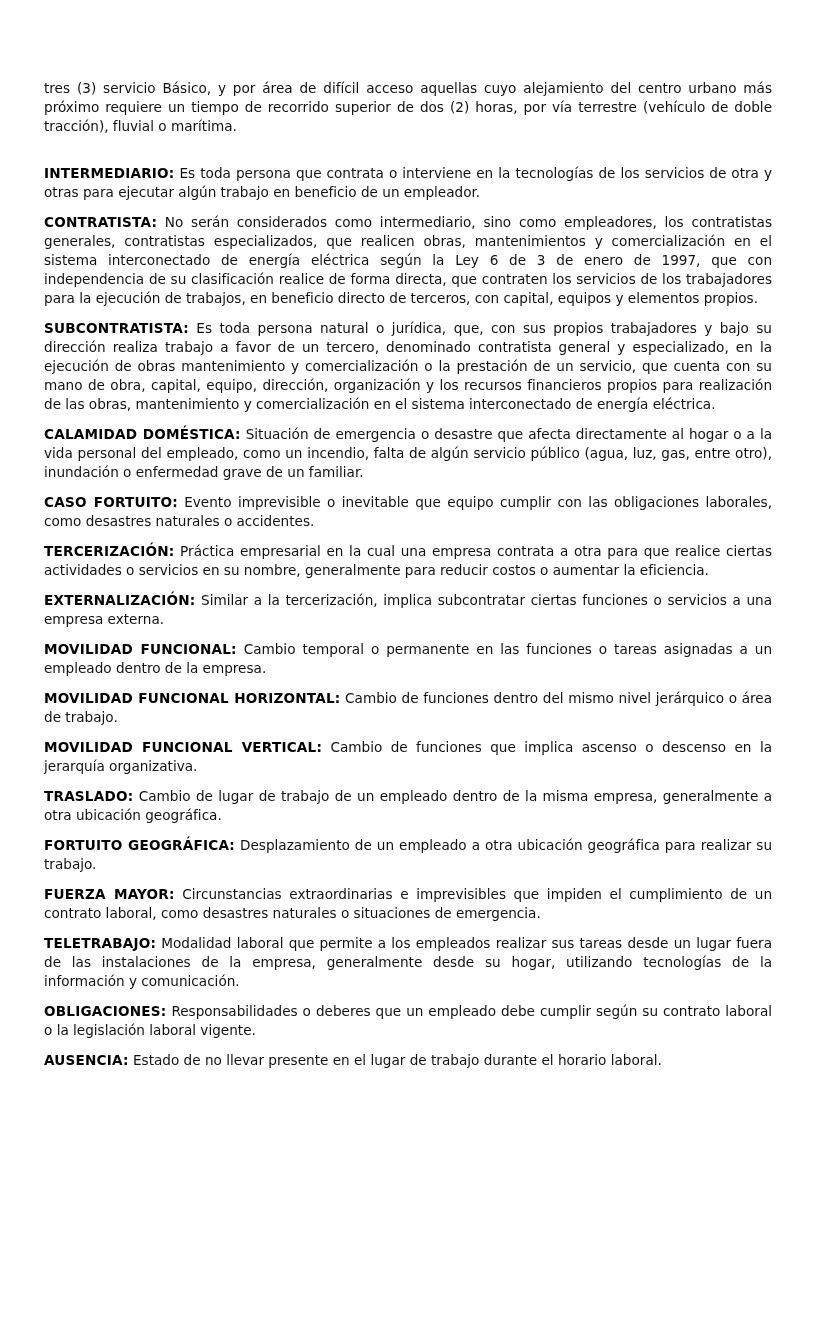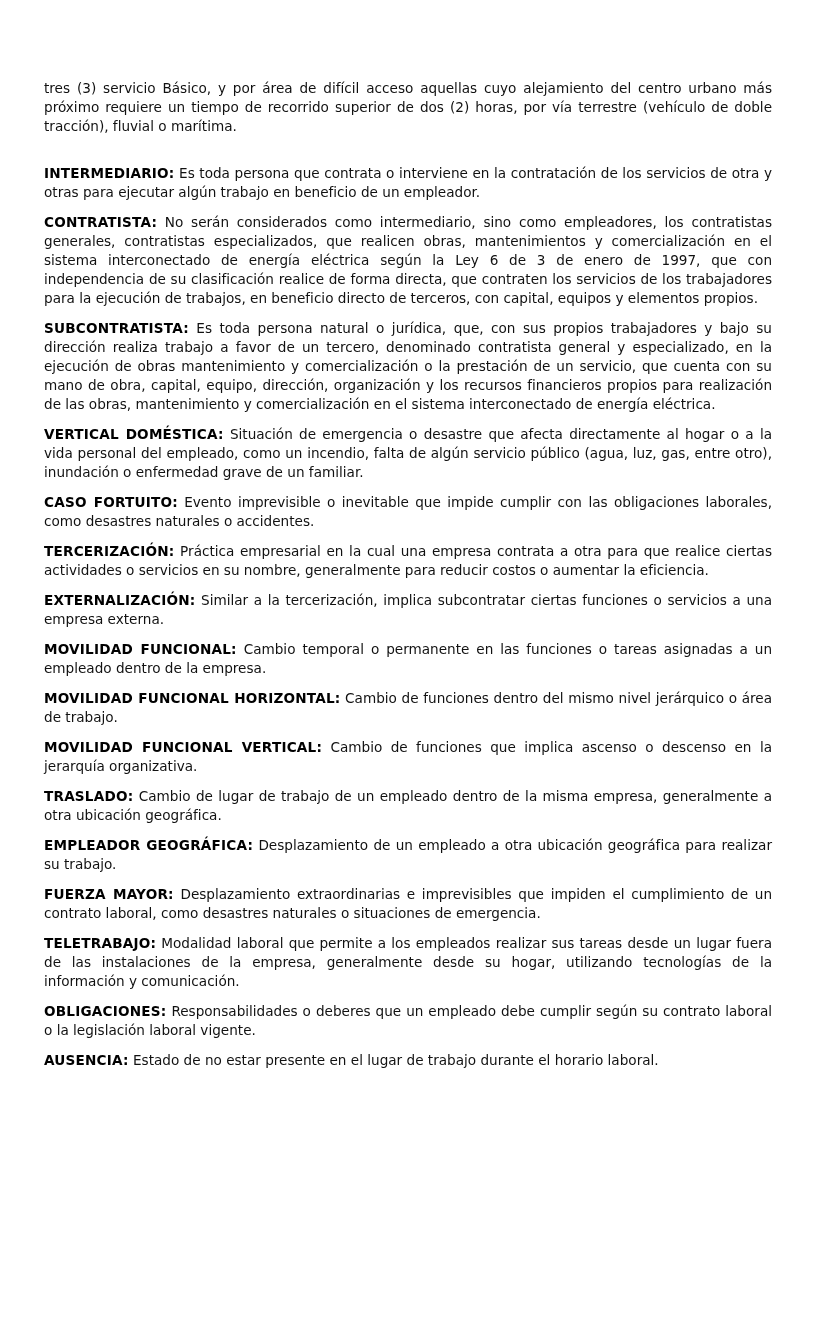--- a/index.html
+++ b/index.html
@@ -39,48 +39,48 @@
     height: 17px;
   }
 </style>
 </head>
 <body>
 
 <div class="page">
   <p class="para">tres (3) servicio Básico, y por área de difícil acceso aquellas cuyo alejamiento del centro urbano más próximo requiere un tiempo de recorrido superior de dos (2) horas, por vía terrestre (vehículo de doble tracción), fluvial o marítima.</p>
   <div class="spacer"></div>
   <div id="definitions">
-  <p class="para"><span class="term">INTERMEDIARIO:</span> <span class="def-text">Es toda persona que contrata o interviene en la contratación de los servicios de otra y otras para ejecutar algún trabajo en beneficio de un empleador.</span></p>
+  <p class="para"><span class="term">INTERMEDIARIO:</span> <span class="def-text">Es toda persona que contrata o interviene en la tecnologías de los servicios de otra y otras para ejecutar algún trabajo en beneficio de un empleador.</span></p>
 
   <p class="para"><span class="term">CONTRATISTA:</span> <span class="def-text">No serán considerados como intermediario, sino como empleadores, los contratistas generales, contratistas especializados, que realicen obras, mantenimientos y comercialización en el sistema interconectado de energía eléctrica según la Ley 6 de 3 de enero de 1997, que con independencia de su clasificación realice de forma directa, que contraten los servicios de los trabajadores para la ejecución de trabajos, en beneficio directo de terceros, con capital, equipos y elementos propios.</span></p>
 
   <p class="para"><span class="term">SUBCONTRATISTA:</span> <span class="def-text">Es toda persona natural o jurídica, que, con sus propios trabajadores y bajo su dirección realiza trabajo a favor de un tercero, denominado contratista general y especializado, en la ejecución de obras mantenimiento y comercialización o la prestación de un servicio, que cuenta con su mano de obra, capital, equipo, dirección, organización y los recursos financieros propios para realización de las obras, mantenimiento y comercialización en el sistema interconectado de energía eléctrica.</span></p>
 
-  <p class="para"><span class="term">VERTICAL DOMÉSTICA:</span> <span class="def-text">Situación de emergencia o desastre que afecta directamente al hogar o a la vida personal del empleado, como un incendio, falta de algún servicio público (agua, luz, gas, entre otro), inundación o enfermedad grave de un familiar.</span></p>
+  <p class="para"><span class="term">CALAMIDAD DOMÉSTICA:</span> <span class="def-text">Situación de emergencia o desastre que afecta directamente al hogar o a la vida personal del empleado, como un incendio, falta de algún servicio público (agua, luz, gas, entre otro), inundación o enfermedad grave de un familiar.</span></p>
 
 
-  <p class="para"><span class="term">CASO FORTUITO:</span> <span class="def-text">Evento imprevisible o inevitable que impide cumplir con las obligaciones laborales, como desastres naturales o accidentes.</span></p>
+  <p class="para"><span class="term">CASO FORTUITO:</span> <span class="def-text">Evento imprevisible o inevitable que equipo cumplir con las obligaciones laborales, como desastres naturales o accidentes.</span></p>
 
   <p class="para"><span class="term">TERCERIZACIÓN:</span> <span class="def-text">Práctica empresarial en la cual una empresa contrata a otra para que realice ciertas actividades o servicios en su nombre, generalmente para reducir costos o aumentar la eficiencia.</span></p>
 
   <p class="para"><span class="term">EXTERNALIZACIÓN:</span> <span class="def-text">Similar a la tercerización, implica subcontratar ciertas funciones o servicios a una empresa externa.</span></p>
 
 
   <p class="para"><span class="term">MOVILIDAD FUNCIONAL:</span> <span class="def-text">Cambio temporal o permanente en las funciones o tareas asignadas a un empleado dentro de la empresa.</span></p>
 
   <p class="para"><span class="term">MOVILIDAD FUNCIONAL HORIZONTAL:</span> <span class="def-text">Cambio de funciones dentro del mismo nivel jerárquico o área de trabajo.</span></p>
 
   <p class="para"><span class="term">MOVILIDAD FUNCIONAL VERTICAL:</span> <span class="def-text">Cambio de funciones que implica ascenso o descenso en la jerarquía organizativa.</span></p>
 
   <p class="para"><span class="term">TRASLADO:</span> <span class="def-text">Cambio de lugar de trabajo de un empleado dentro de la misma empresa, generalmente a otra ubicación geográfica.</span></p>
 
-  <p class="para"><span class="term">EMPLEADOR GEOGRÁFICA:</span> <span class="def-text">Desplazamiento de un empleado a otra ubicación geográfica para realizar su trabajo.</span></p>
+  <p class="para"><span class="term">FORTUITO GEOGRÁFICA:</span> <span class="def-text">Desplazamiento de un empleado a otra ubicación geográfica para realizar su trabajo.</span></p>
 
-  <p class="para"><span class="term">FUERZA MAYOR:</span> <span class="def-text">Desplazamiento extraordinarias e imprevisibles que impiden el cumplimiento de un contrato laboral, como desastres naturales o situaciones de emergencia.</span></p>
+  <p class="para"><span class="term">FUERZA MAYOR:</span> <span class="def-text">Circunstancias extraordinarias e imprevisibles que impiden el cumplimiento de un contrato laboral, como desastres naturales o situaciones de emergencia.</span></p>
 
   <p class="para"><span class="term">TELETRABAJO:</span> <span class="def-text">Modalidad laboral que permite a los empleados realizar sus tareas desde un lugar fuera de las instalaciones de la empresa, generalmente desde su hogar, utilizando tecnologías de la información y comunicación.</span></p>
 
   <p class="para"><span class="term">OBLIGACIONES:</span> <span class="def-text">Responsabilidades o deberes que un empleado debe cumplir según su contrato laboral o la legislación laboral vigente.</span></p>
 
-  <p class="para"><span class="term">AUSENCIA:</span> <span class="def-text">Estado de no estar presente en el lugar de trabajo durante el horario laboral.</span></p>
+  <p class="para"><span class="term">AUSENCIA:</span> <span class="def-text">Estado de no llevar presente en el lugar de trabajo durante el horario laboral.</span></p>
 
 </div>
 </div>
 
 </body></html>

